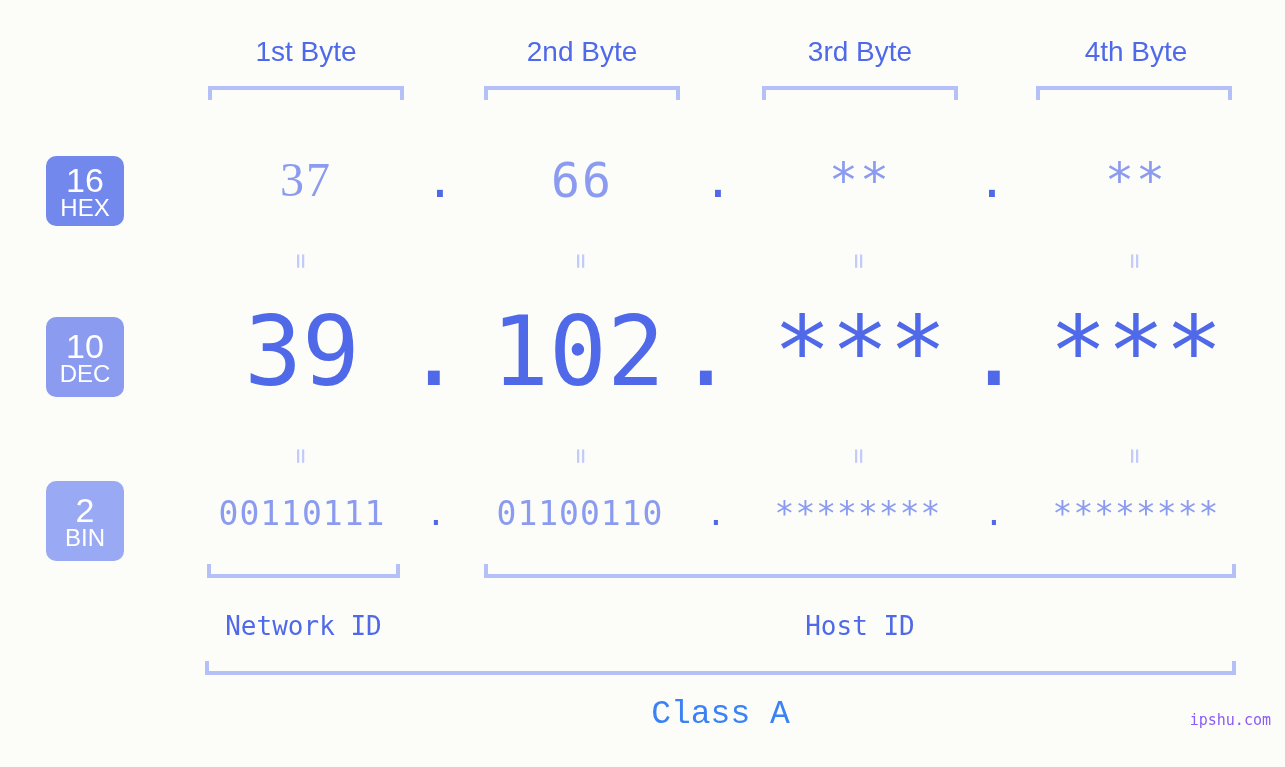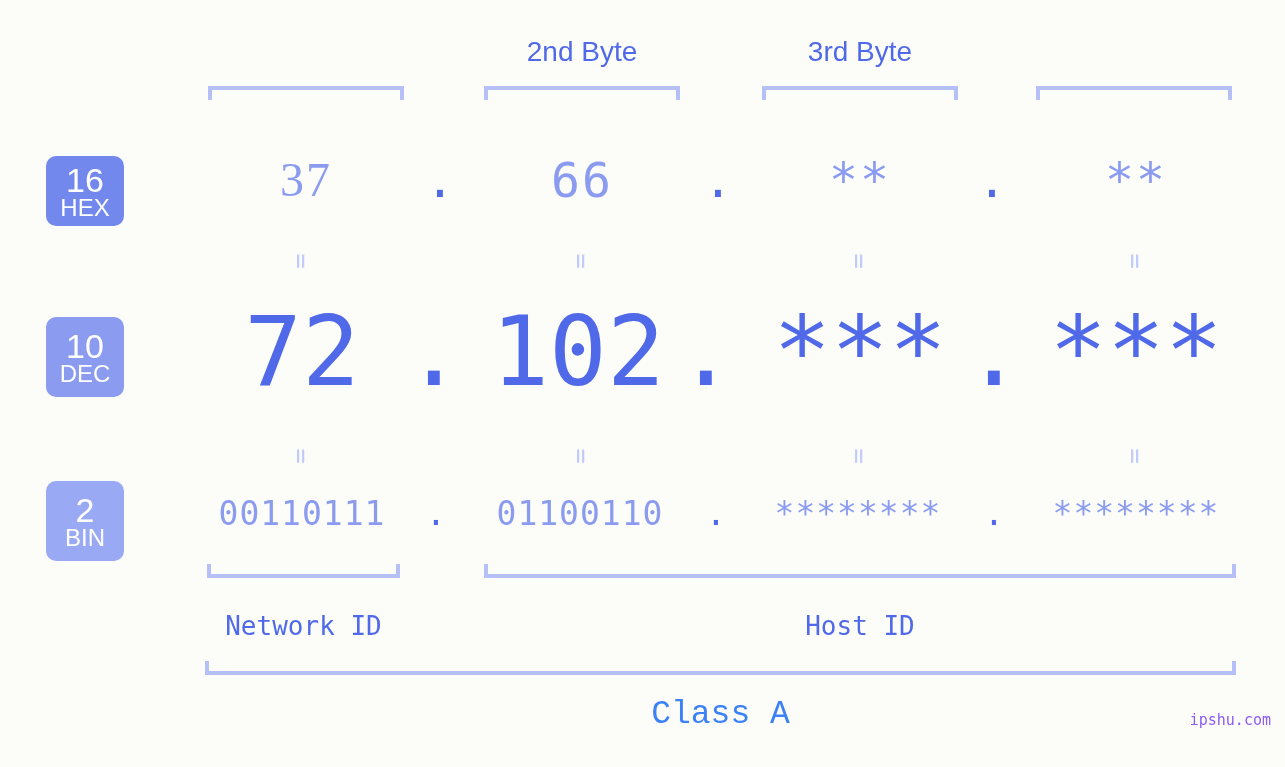--- a/index.html
+++ b/index.html
@@ -186,22 +186,24 @@
     color: #8b5cf6;
     font-family: "DejaVu Sans Mono", monospace;
     white-space: nowrap;
   }
 </style>
 </head>
 <body>
 
 <div id="stage">
 
+  <div class="byte-header" style="left:206px; width:200px;">1st Byte</div>
   <div class="byte-header" style="left:482px; width:200px;">2nd Byte</div>
   <div class="byte-header" style="left:760px; width:200px;">3rd Byte</div>
+  <div class="byte-header" style="left:1036px; width:200px;">4th Byte</div>
 
   <div class="bracket-down" style="left:208px; top:86px; width:196px;"></div>
   <div class="bracket-down" style="left:484px; top:86px; width:196px;"></div>
   <div class="bracket-down" style="left:762px; top:86px; width:196px;"></div>
   <div class="bracket-down" style="left:1036px; top:86px; width:196px;"></div>
 
   <div class="badge" id="badge-hex">
     <span class="num">16</span>
     <span class="lbl">HEX</span>
   </div>
@@ -226,21 +228,21 @@
 
     <div class="value-cell" style="left:1036px; width:200px;">**</div>
   </div>
 
   <div class="eq" style="left:290px; top:248px;">=</div>
   <div class="eq" style="left:570px; top:248px;">=</div>
   <div class="eq" style="left:848px; top:248px;">=</div>
   <div class="eq" style="left:1124px; top:248px;">=</div>
 
   <div class="row-dec">
-    <div class="value-cell" style="left:198px; width:208px;">72</div>
+    <div class="value-cell" style="left:198px; width:208px;">39</div>
     <div class="sep" style="left:404px; width:60px;">.</div>
 
     <div class="value-cell" style="left:466px; width:224px;">102</div>
     <div class="sep" style="left:676px; width:60px;">.</div>
 
     <div class="value-cell" style="left:748px; width:224px;">***</div>
     <div class="sep" style="left:964px; width:60px;">.</div>
 
     <div class="value-cell" style="left:1024px; width:224px;">***</div>
   </div>

